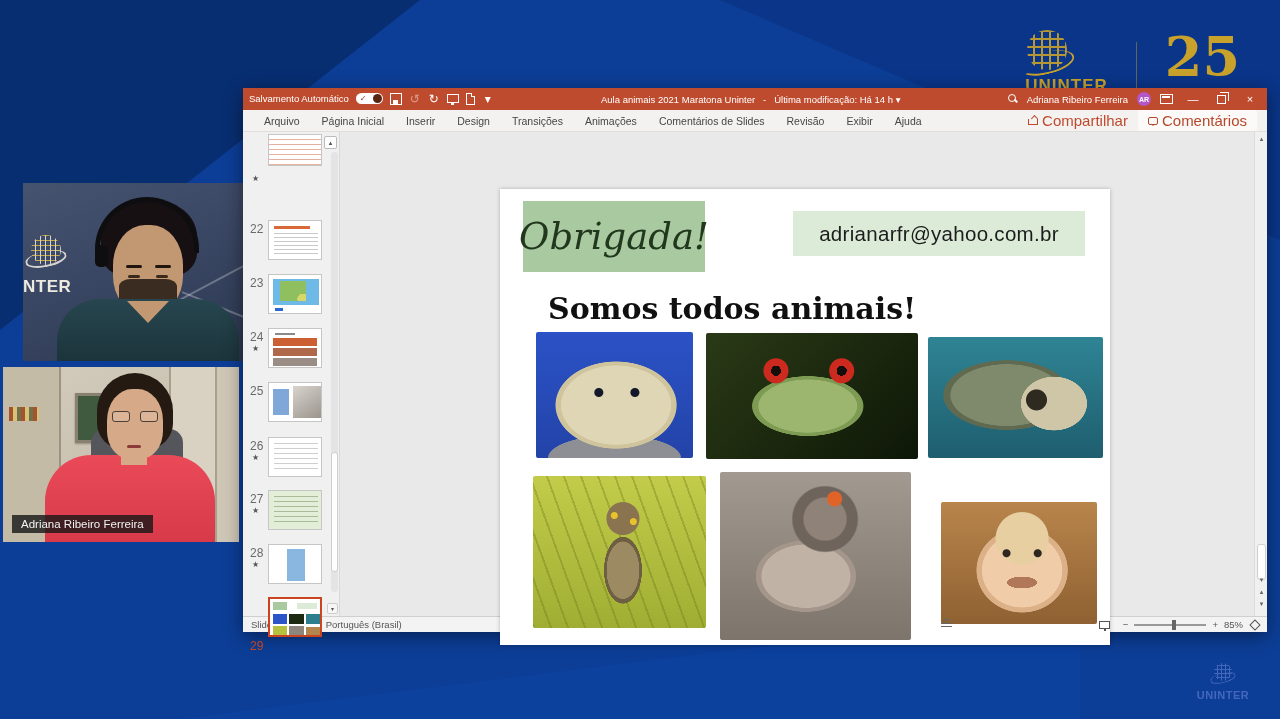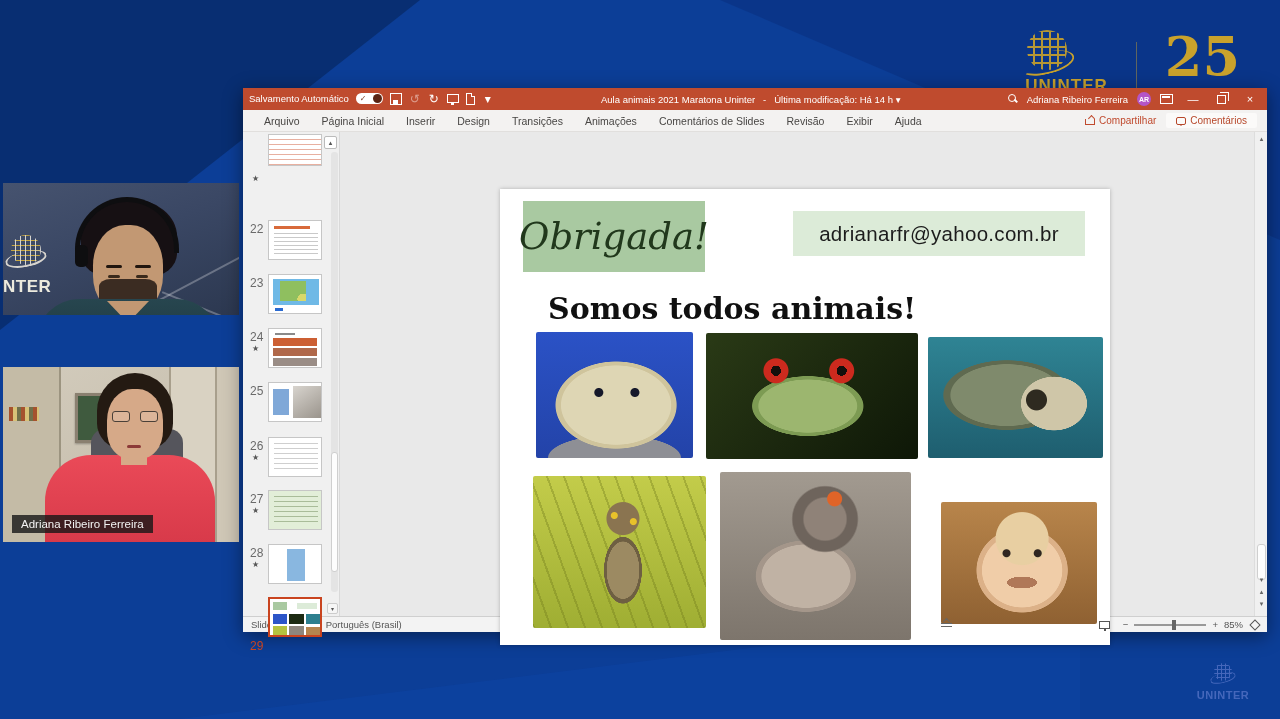--- a/index.html
+++ b/index.html
@@ -25,21 +25,21 @@
   
   .brand-bottom { position:absolute; right:22px; bottom:18px; width:70px; text-align:center; color:#4f6fc2; opacity:.85; }
   .globe-small { width:26px; height:24px; margin:0 auto 2px auto; position:relative; }
   .globe-small .g-ball { position:absolute; left:4px; top:0; width:18px; height:18px; border-radius:50%;
      background:repeating-linear-gradient(90deg, transparent 0 3px, #4f6fc2 3px 4px), repeating-linear-gradient(0deg, transparent 0 3px, #4f6fc2 3px 4px); }
   .globe-small .g-swoosh { position:absolute; left:0; top:10px; width:26px; height:10px; border:1px solid #4f6fc2; border-top:none; border-radius:50%; transform:rotate(-14deg); }
   .brand-bottom .w { font-size:11px; font-weight:bold; letter-spacing:.5px; }
 
   
   .cam { position:absolute; left:3px; width:236px; overflow:hidden; background:#222; }
-  .cam1 { top:183px; height:132px; }
+  .cam1 { top:183px; height:178px;margin-left:20px; }
   .cam2 { top:367px; height:175px; }
   .cam .label { position:absolute; left:9px; bottom:9px; background:rgba(22,22,22,.8); color:#f2f2f2; font-size:11.5px; padding:3px 9px; white-space:nowrap; z-index:5; }
   
   .cam1 .wall { position:absolute; inset:0; background:linear-gradient(160deg,#46536f 0%,#3a4764 45%,#2c3850 100%); }
   .cam1 .wall-logo-globe { position:absolute; left:2px; top:52px; width:42px; height:40px; opacity:.9; }
   .cam1 .wall-logo-globe .b { position:absolute; left:6px; top:0; width:30px; height:30px; border-radius:50%;
      background:repeating-linear-gradient(90deg, transparent 0 4px, #e8e4da 4px 5px), repeating-linear-gradient(0deg, transparent 0 4px, #d8b23c 4px 5px); }
   .cam1 .wall-logo-globe .s { position:absolute; left:0; top:16px; width:42px; height:16px; border:2px solid #e8e4da; border-top:none; border-radius:50%; transform:rotate(-12deg); }
   .cam1 .wall-logo-text { position:absolute; left:0px; top:94px; color:#eceade; font-size:17px; font-weight:bold; letter-spacing:.5px; }
   .cam1 .line { position:absolute; background:rgba(255,255,255,.28); height:1.5px; }
@@ -99,21 +99,21 @@
   .avatar { width:14px; height:14px; border-radius:50%; background:#b455c8; color:#fff; font-size:7px; font-weight:bold; display:flex; align-items:center; justify-content:center; }
   .i-ribbonopts { width:13px; height:10px; border:1.5px solid #fff; position:relative; }
   .i-ribbonopts::after { content:""; position:absolute; left:1px; top:1px; width:8px; height:2px; background:#fff; }
   .winbtn { width:22px; text-align:center; font-size:11px; line-height:22px; }
   .i-restore { width:9px; height:9px; border:1.5px solid #fff; position:relative; margin:0 4px; }
   .i-restore::before { content:""; position:absolute; left:1.5px; top:-4px; width:8px; height:8px; border-top:1.5px solid #fff; border-right:1.5px solid #fff; }
 
   .menubar { height:22px; background:#f3f2f1; display:flex; align-items:center; padding:0 10px; gap:0; border-bottom:1px solid #e1dfdd; }
   .mtab { font-size:10.5px; color:#484644; padding:0 11px; white-space:nowrap; }
   .menubar .spacer { flex:1; }
-  .mb-action { display:flex; align-items:center; gap:4px; font-size:10px; padding:0 10px; white-space:nowrap; }
+  .mb-action { display:flex; align-items:center; gap:4px; font-size:15px; padding:0 10px; white-space:nowrap; }
   .share { color:#c04a2e; }
   .comments { color:#b7472a; background:#fbfaf9; border-radius:2px; padding:2px 10px; }
   .i-share { width:10px; height:9px; position:relative; }
   .i-share::before { content:""; position:absolute; left:0; bottom:0; width:8px; height:5px; border:1.2px solid #c04a2e; border-top:none; }
   .i-share::after { content:""; position:absolute; left:4px; top:0; width:4px; height:4px; border-top:1.2px solid #c04a2e; border-right:1.2px solid #c04a2e; transform:rotate(-45deg); }
   .i-comment { width:10px; height:8px; border:1.2px solid #b7472a; border-radius:2px; position:relative; }
   .i-comment::after { content:""; position:absolute; left:2px; bottom:-4px; width:0; height:0; border:2px solid transparent; border-top-color:#b7472a; }
 
   .pcontent { position:relative; height:484px; background:#e9e9e9; display:flex; }
   

